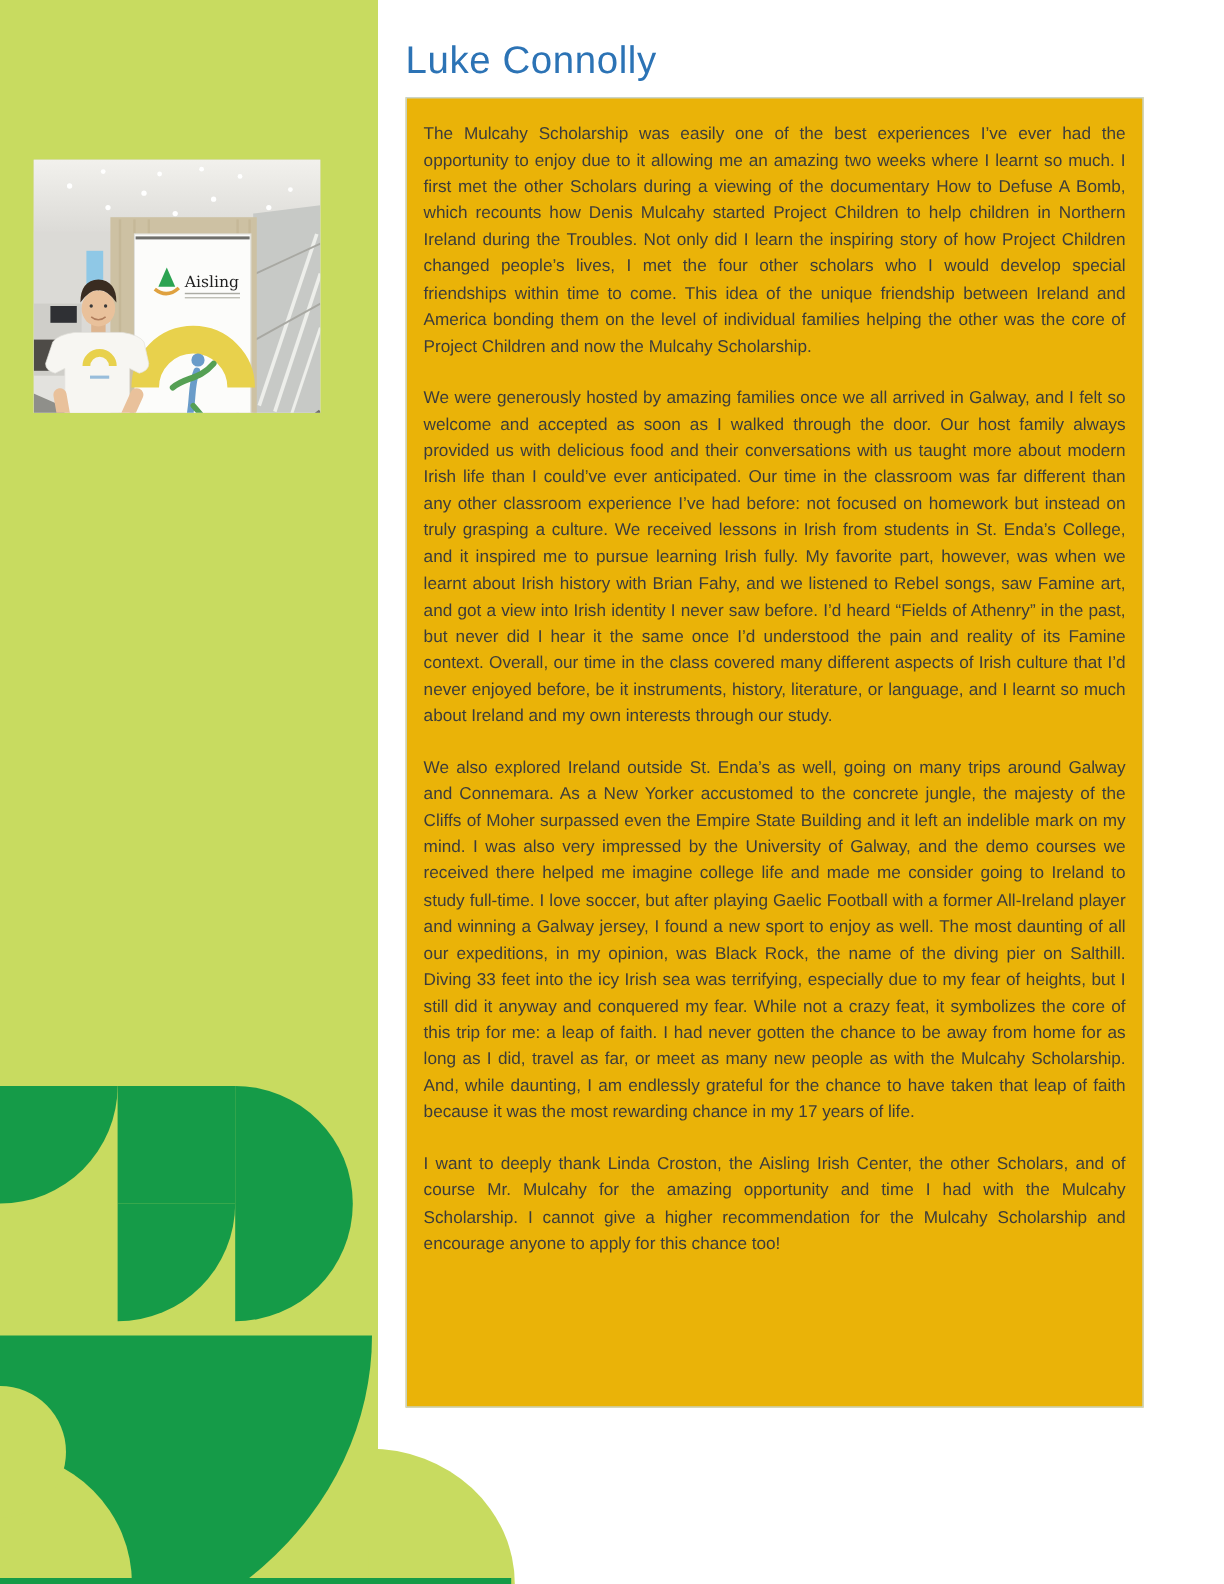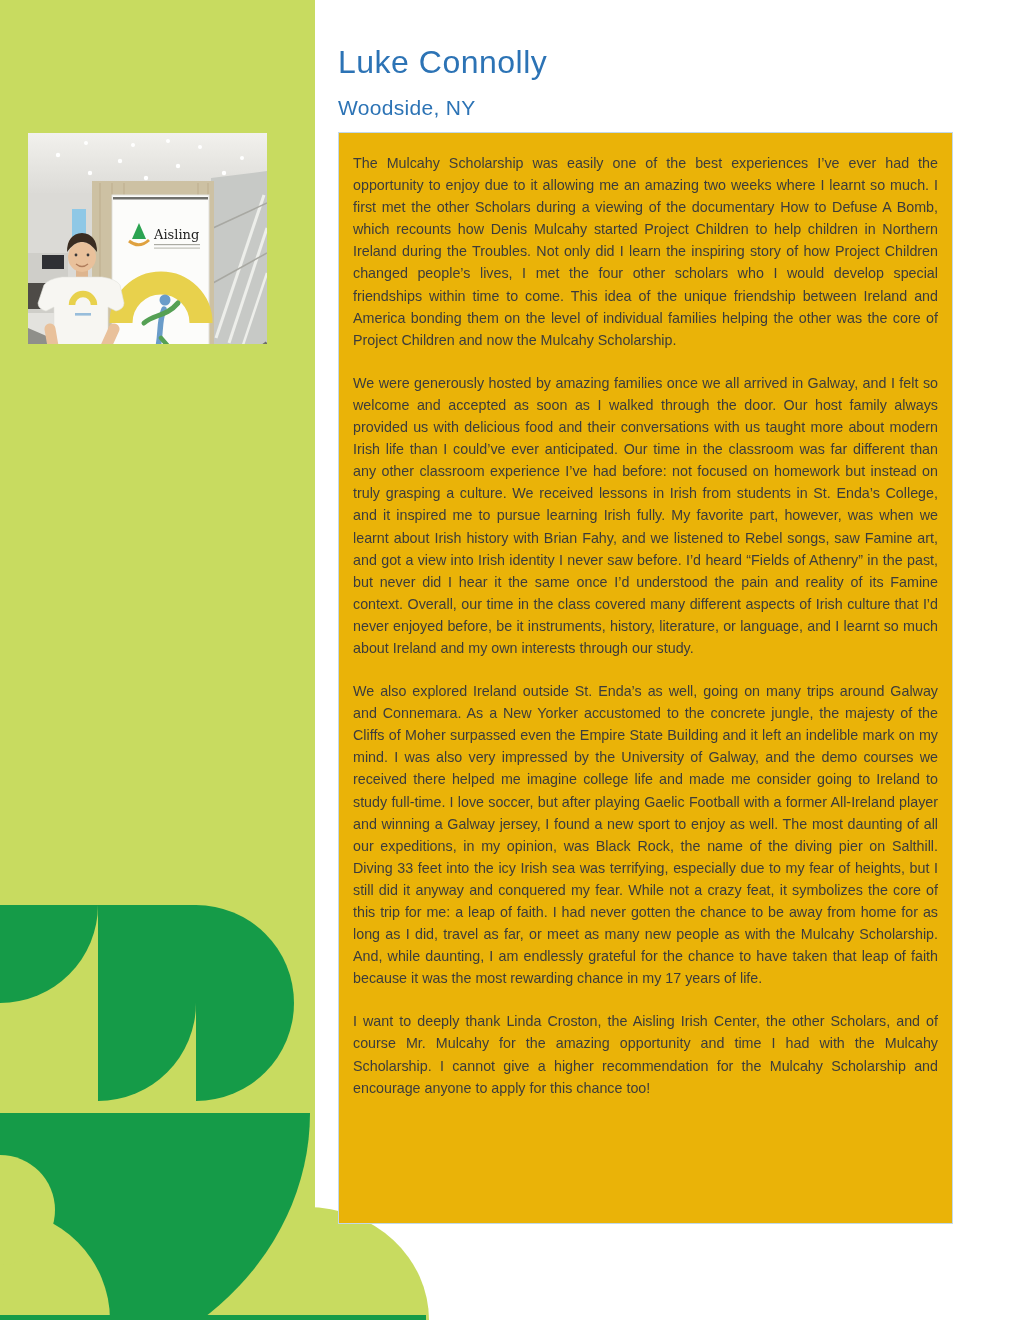--- a/index.html
+++ b/index.html
@@ -4,21 +4,21 @@
 <style>
   html,body{margin:0;padding:0;}
   .page{position:relative;width:1020px;height:1320px;background:#ffffff;overflow:hidden;
         font-family:"Liberation Sans",sans-serif;}
   .sidebar{position:absolute;left:0;top:0;width:315px;height:1320px;background:#C8DB60;}
   .photo{position:absolute;left:28px;top:133px;width:239px;height:211px;overflow:hidden;background:#E3E2DE;}
   .pattern{position:absolute;left:0;top:905px;}
   .bulge{position:absolute;left:307px;top:1207px;width:122px;height:113px;background:#C8DB60;
          border-top-right-radius:100% 100%;}
   .strip{position:absolute;left:0;top:1315px;width:426px;height:5px;background:#159B48;}
-  .content{position:absolute;left:338px;top:44px;width:628px;}
+  .content{position:absolute;left:338px;top:32px;width:628px;}
   .content h1{margin:0;font-size:32px;font-weight:500;color:#2C73B5;letter-spacing:.5px;}
   .content h2{margin:15px 0 0;font-size:21px;font-weight:500;color:#2C73B5;letter-spacing:.3px;}
   .box{margin-top:12px;box-sizing:border-box;width:615px;height:1092px;border:1px solid #C2D9EA;
        background:#eab308;padding:19px 14px 0 14px;overflow:hidden;}
   .box p{margin:0 0 21px;font-size:14.3px;line-height:22.1px;color:#3C3C3C;text-align:justify;}
 </style>
 </head>
 <body>
 
 <div class="page">
@@ -136,21 +136,20 @@
       <path d="M0,305 A110,110 0 0 1 110,415 L0,415 Z"></path>
       <path d="M0,250 A55,55 0 0 1 0,360 Z"></path>
     </g>
   </svg>
 
   <div class="bulge"></div>
   <div class="strip"></div>
 
   <main class="content">
     <h1>Luke Connolly</h1>
-    <h2>Woodside, NY</h2>
     <div class="box">
       <p>The Mulcahy Scholarship was easily one of the best experiences I’ve ever had the opportunity to enjoy due to it allowing me an amazing two weeks where I learnt so much. I first met the other Scholars during a viewing of the documentary How to Defuse A Bomb, which recounts how Denis Mulcahy started Project Children to help children in Northern Ireland during the Troubles. Not only did I learn the inspiring story of how Project Children changed people’s lives, I met the four other scholars who I would develop special friendships within time to come. This idea of the unique friendship between Ireland and America bonding them on the level of individual families helping the other was the core of Project Children and now the Mulcahy Scholarship.</p>
       <p>We were generously hosted by amazing families once we all arrived in Galway, and I felt so welcome and accepted as soon as I walked through the door. Our host family always provided us with delicious food and their conversations with us taught more about modern Irish life than I could’ve ever anticipated. Our time in the classroom was far different than any other classroom experience I’ve had before: not focused on homework but instead on truly grasping a culture. We received lessons in Irish from students in St. Enda’s College, and it inspired me to pursue learning Irish fully. My favorite part, however, was when we learnt about Irish history with Brian Fahy, and we listened to Rebel songs, saw Famine art, and got a view into Irish identity I never saw before. I’d heard “Fields of Athenry” in the past, but never did I hear it the same once I’d understood the pain and reality of its Famine context. Overall, our time in the class covered many different aspects of Irish culture that I’d never enjoyed before, be it instruments, history, literature, or language, and I learnt so much about Ireland and my own interests through our study.</p>
       <p>We also explored Ireland outside St. Enda’s as well, going on many trips around Galway and Connemara. As a New Yorker accustomed to the concrete jungle, the majesty of the Cliffs of Moher surpassed even the Empire State Building and it left an indelible mark on my mind. I was also very impressed by the University of Galway, and the demo courses we received there helped me imagine college life and made me consider going to Ireland to study full-time. I love soccer, but after playing Gaelic Football with a former All-Ireland player and winning a Galway jersey, I found a new sport to enjoy as well. The most daunting of all our expeditions, in my opinion, was Black Rock, the name of the diving pier on Salthill. Diving 33 feet into the icy Irish sea was terrifying, especially due to my fear of heights, but I still did it anyway and conquered my fear. While not a crazy feat, it symbolizes the core of this trip for me: a leap of faith. I had never gotten the chance to be away from home for as long as I did, travel as far, or meet as many new people as with the Mulcahy Scholarship. And, while daunting, I am endlessly grateful for the chance to have taken that leap of faith because it was the most rewarding chance in my 17 years of life.</p>
       <p>I want to deeply thank Linda Croston, the Aisling Irish Center, the other Scholars, and of course Mr. Mulcahy for the amazing opportunity and time I had with the Mulcahy Scholarship. I cannot give a higher recommendation for the Mulcahy Scholarship and encourage anyone to apply for this chance too!</p>
     </div>
   </main>
 
 </div>
 

